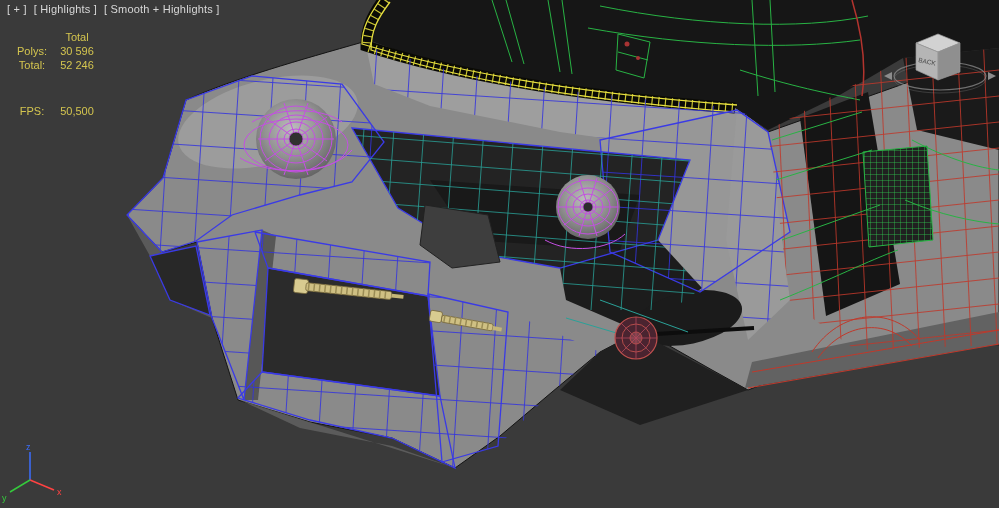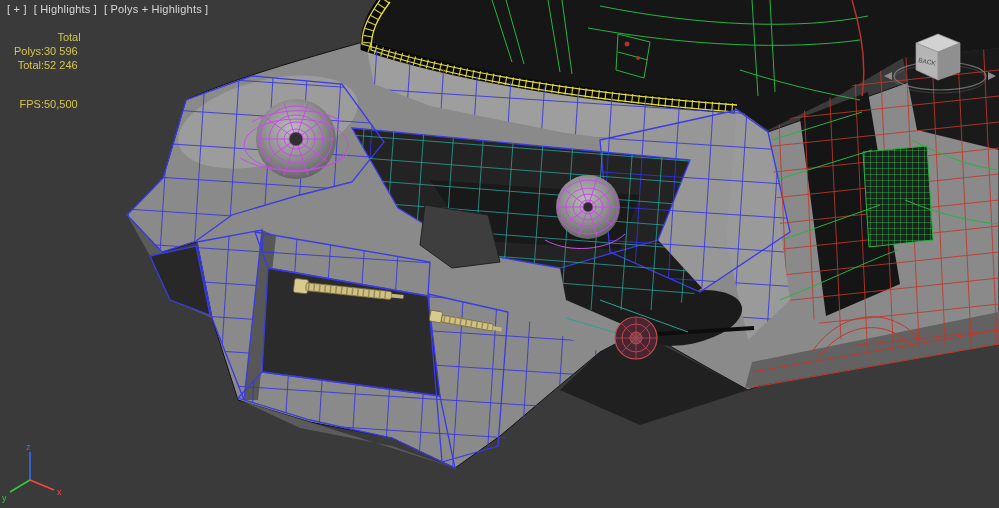--- a/index.html
+++ b/index.html
@@ -2,26 +2,26 @@
 <html><head>
 <meta charset="utf-8">
 <style>
   html,body{margin:0;padding:0;background:#2e2e2e;}
   #stage{position:relative;width:999px;height:508px;overflow:hidden;background:#3a3a3a;
          font-family:"Liberation Sans",sans-serif;}
   #scene{position:absolute;left:0;top:0;width:999px;height:508px;display:block;}
   .vplabel{position:absolute;left:7px;top:3px;display:flex;gap:7px;
            font-size:11px;color:#d8d8d8;letter-spacing:.2px;user-select:none;}
   .vplabel span{cursor:pointer;}
-  .stats{position:absolute;left:4px;top:30px;font-size:11px;color:#d4c54f;line-height:14px;}
+  .stats{position:absolute;left:12px;top:30px;font-size:11px;color:#d4c54f;line-height:14px;}
   .stats .row{display:grid;grid-template-columns:40px 50px;}
-  .stats .lbl{text-align:right;}
-  .stats .val{text-align:left;}
+  .stats .lbl{text-align:center;}
+  .stats .val{text-align:center;}
   .stats .total{grid-column:2;text-align:center;}
-  .stats .fps{margin-top:25px;}
+  .stats .fps{margin-top:32px;}
 </style>
 </head>
 <body>
 
 <div id="stage">
 
 <svg id="scene" viewBox="0 0 999 508" xmlns="http://www.w3.org/2000/svg">
   <defs>
     <radialGradient id="gradDome" cx="45%" cy="38%" r="65%">
       <stop offset="0%" stop-color="#bdbdbd"></stop>
@@ -319,21 +319,21 @@
     <line x1="30" y1="480" x2="10" y2="492" stroke="#35c93c" stroke-width="1.5"></line>
     <text x="26" y="450" fill="#3b6eff">z</text>
     <text x="57" y="495" fill="#ff4242">x</text>
     <text x="2" y="501" fill="#35c93c">y</text>
   </g>
 </svg>
 
 <div class="vplabel">
   <span>[ + ]</span>
   <span>[ Highlights ]</span>
-  <span>[ Polys + Highlights ]</span>
+  <span>[ Smooth + Highlights ]</span>
 </div>
 
 <div class="stats">
   <div class="row">
     <div class="total">Total</div>
   </div>
   <div class="row">
     <div class="lbl">Polys:</div>
     <div class="val">30 596</div>
   </div>

